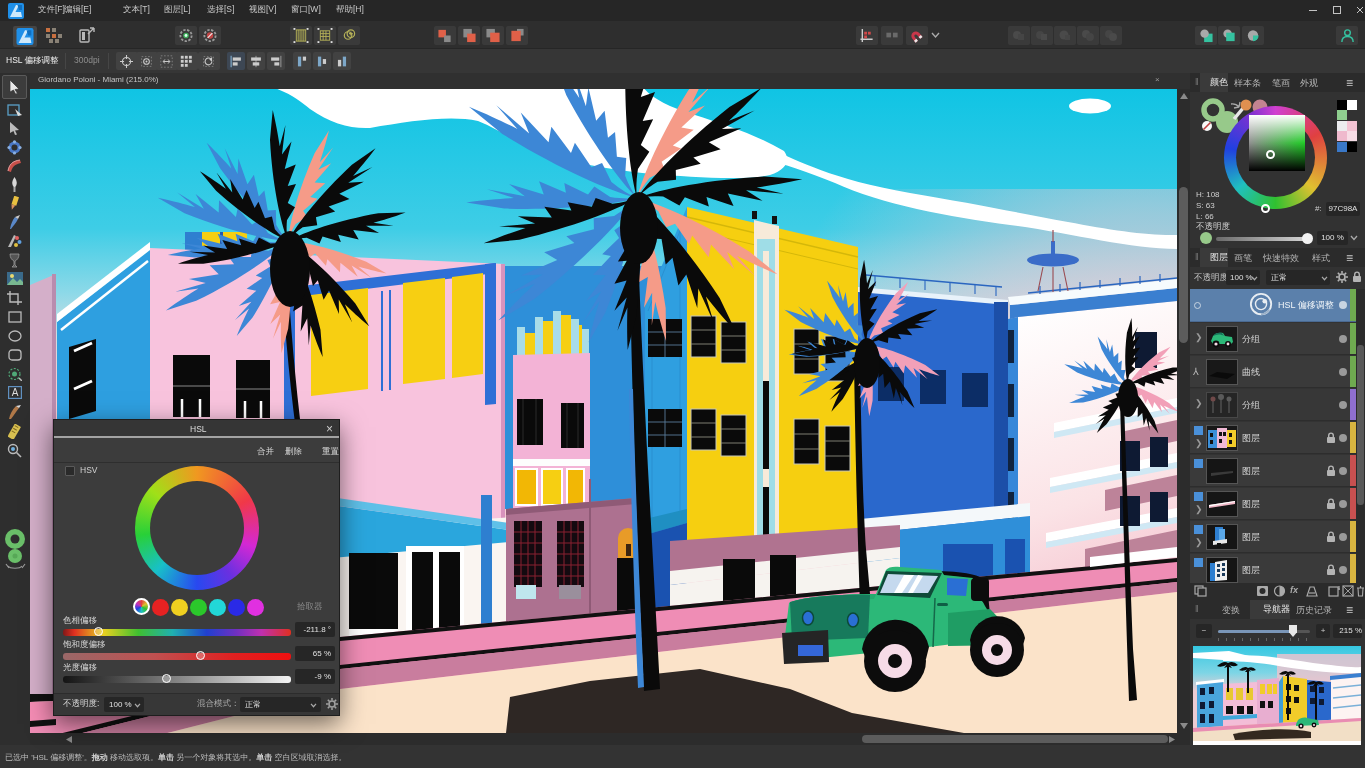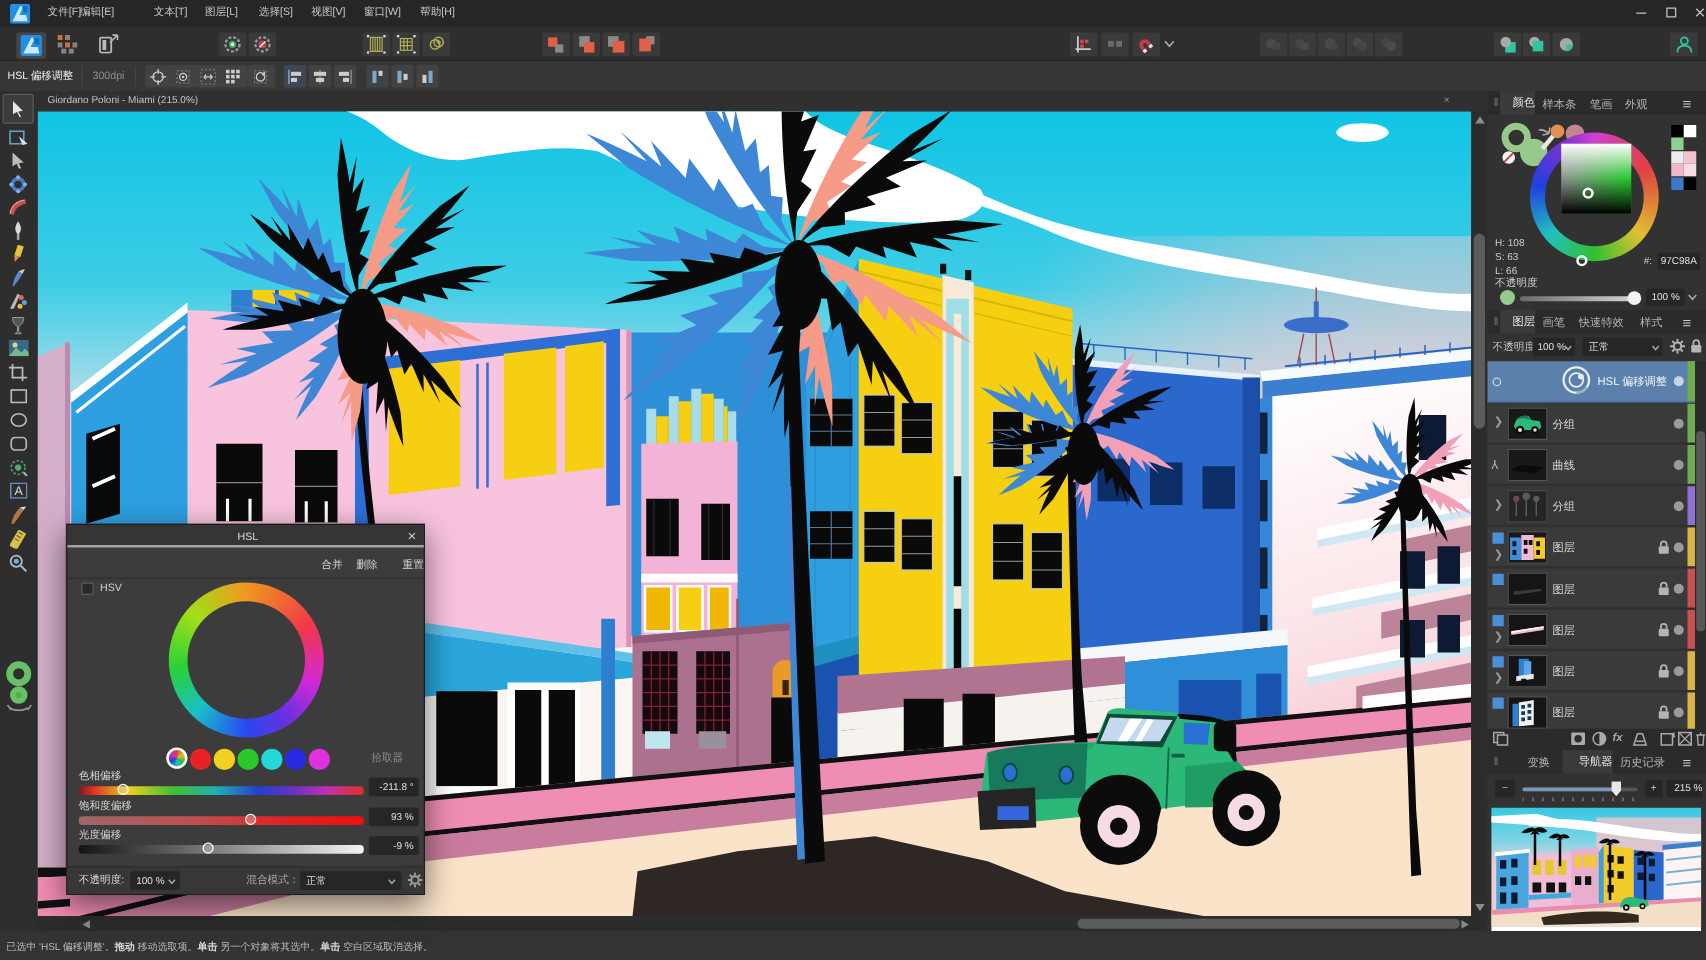--- a/index.html
+++ b/index.html
@@ -1195,21 +1195,21 @@
  <div class="abs" style="left:174px;top:179px;width:17px;height:17px;border-radius:50%;background:#2a2ae6"></div>
  <div class="abs" style="left:193px;top:179px;width:17px;height:17px;border-radius:50%;background:#e030e0"></div>
  <span class="abs" style="left:243px;top:181px;color:#8a8a8a">拾取器</span>
  <span class="abs" style="left:9px;top:195px;font-size:8.5px">色相偏移</span>
  <div class="abs" style="left:9px;top:209px;width:228px;height:7px;border-radius:3px;background:linear-gradient(90deg,#801818,#e03020 5%,#e08020 11%,#e8d020 18%,#40c030 33%,#20b0b0 48%,#2040d0 63%,#7030c0 76%,#c030b0 87%,#e03020)"></div>
  <div class="abs" style="left:40px;top:207px;width:9px;height:9px;border-radius:50%;background:rgba(255,255,255,.25);border:1.5px solid #fff"></div>
  <div class="ibox" style="left:241px;top:202px;width:40px;height:15px;line-height:15px;text-align:right;padding-right:4px">-211.8 °</div>
  <span class="abs" style="left:9px;top:219px;font-size:8.5px">饱和度偏移</span>
  <div class="abs" style="left:9px;top:233px;width:228px;height:7px;border-radius:3px;background:linear-gradient(90deg,#9a6868,#c05050 40%,#e02020 75%,#f01010)"></div>
  <div class="abs" style="left:142px;top:231px;width:9px;height:9px;border-radius:50%;background:rgba(255,255,255,.25);border:1.5px solid #fff"></div>
- <div class="ibox" style="left:241px;top:226px;width:40px;height:15px;line-height:15px;text-align:right;padding-right:4px">93 %</div>
+ <div class="ibox" style="left:241px;top:226px;width:40px;height:15px;line-height:15px;text-align:right;padding-right:4px">65 %</div>
  <span class="abs" style="left:9px;top:242px;font-size:8.5px">光度偏移</span>
  <div class="abs" style="left:9px;top:256px;width:228px;height:7px;border-radius:3px;background:linear-gradient(90deg,#141414,#f4f4f4)"></div>
  <div class="abs" style="left:108px;top:254px;width:9px;height:9px;border-radius:50%;background:rgba(255,255,255,.25);border:1.5px solid #fff"></div>
  <div class="ibox" style="left:241px;top:249px;width:40px;height:15px;line-height:15px;text-align:right;padding-right:4px">-9 %</div>
  <div class="abs" style="left:0;top:273px;width:285px;height:22px;background:#373737;border-top:1px solid #2c2c2c">
   <span class="abs" style="left:9px;top:4px">不透明度:</span>
   <div class="ibox" style="left:50px;top:3px;width:40px;height:15px;line-height:15px;padding-left:5px">100 %</div>
   <svg class="abs" style="left:80px;top:9px" width="7" height="5" viewBox="0 0 8 6">
         <path d="M1,1 L4,4.5 L7,1" stroke="#aaa" stroke-width="1.4" fill="none"></path>
       </svg>

